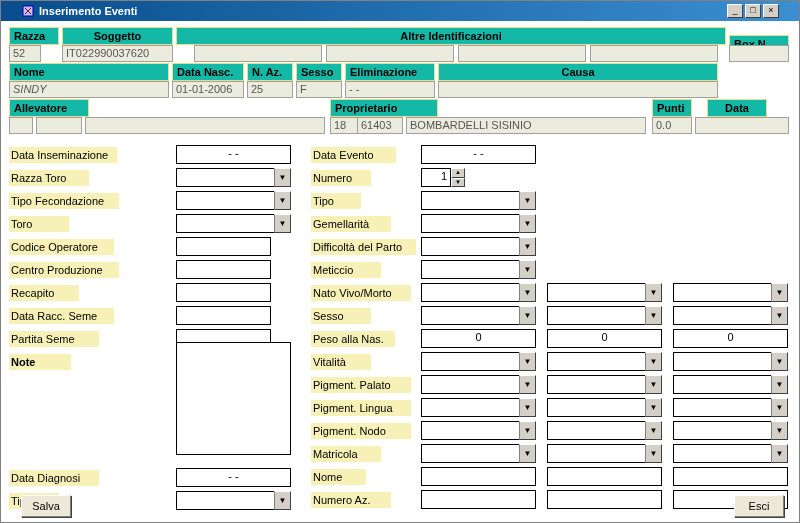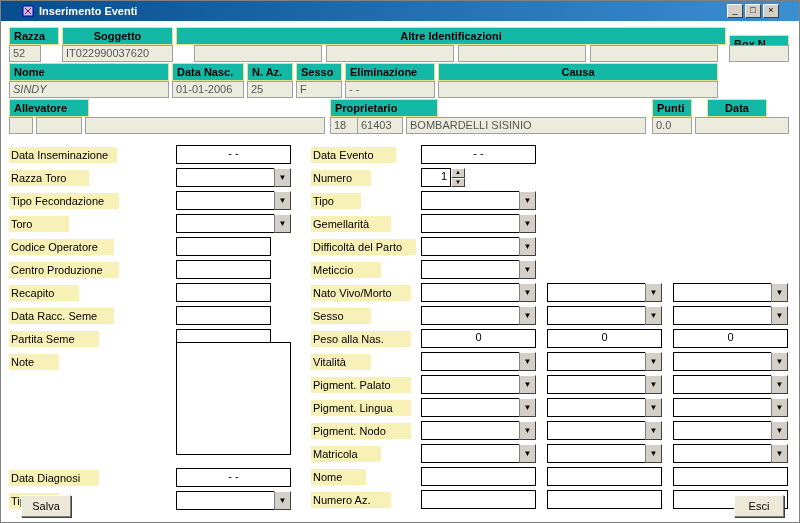--- a/index.html
+++ b/index.html
@@ -231,21 +231,21 @@
 
     <div class="lbl" style="left:8px; top:264px; width:70px;">Recapito</div>
     <div class="inp" style="left:175px; top:262px; width:95px;"></div>
 
     <div class="lbl" style="left:8px; top:287px; width:105px;">Data Racc. Seme</div>
     <div class="inp" style="left:175px; top:285px; width:95px;"></div>
 
     <div class="lbl" style="left:8px; top:310px; width:90px;">Partita Seme</div>
     <div class="inp" style="left:175px; top:308px; width:95px;"></div>
 
-    <div class="lbl" style="left:8px; top:333px; width:50px;">Note</div>
+    <div class="lbl" style="left:8px; top:333px; width:62px;font-weight:bold;">Note</div>
     <div class="notebox" style="left:175px; top:321px; width:115px; height:113px;"></div>
 
     <div class="lbl" style="left:8px; top:449px; width:90px;">Data Diagnosi</div>
     <div class="inp" style="left:175px; top:447px; width:115px; text-align:center;">- -</div>
 
     <div class="lbl" style="left:8px; top:472px; width:50px;">Tipo</div>
     <div class="sel" style="left:175px; top:470px; width:115px;">
         <div class="box"></div>
         <div class="arr">▼</div>
       </div>
@@ -307,21 +307,21 @@
       </div>
     <div class="sel" style="left:546px; top:285px; width:115px;">
         <div class="box"></div>
         <div class="arr">▼</div>
       </div>
     <div class="sel" style="left:672px; top:285px; width:115px;">
         <div class="box"></div>
         <div class="arr">▼</div>
       </div>
 
-    <div class="lbl" style="left:310px; top:310px; width:100px;">Peso alla Nas.</div>
+    <div class="lbl" style="left:310px; top:310px; width:84px;">Peso alla Nas.</div>
     <div class="numfield" style="left:420px; top:308px; width:115px;">0</div>
     <div class="numfield" style="left:546px; top:308px; width:115px;">0</div>
     <div class="numfield" style="left:672px; top:308px; width:115px;">0</div>
 
     <div class="lbl" style="left:310px; top:333px; width:60px;">Vitalità</div>
     <div class="sel" style="left:420px; top:331px; width:115px;">
         <div class="box"></div>
         <div class="arr">▼</div>
       </div>
     <div class="sel" style="left:546px; top:331px; width:115px;">

